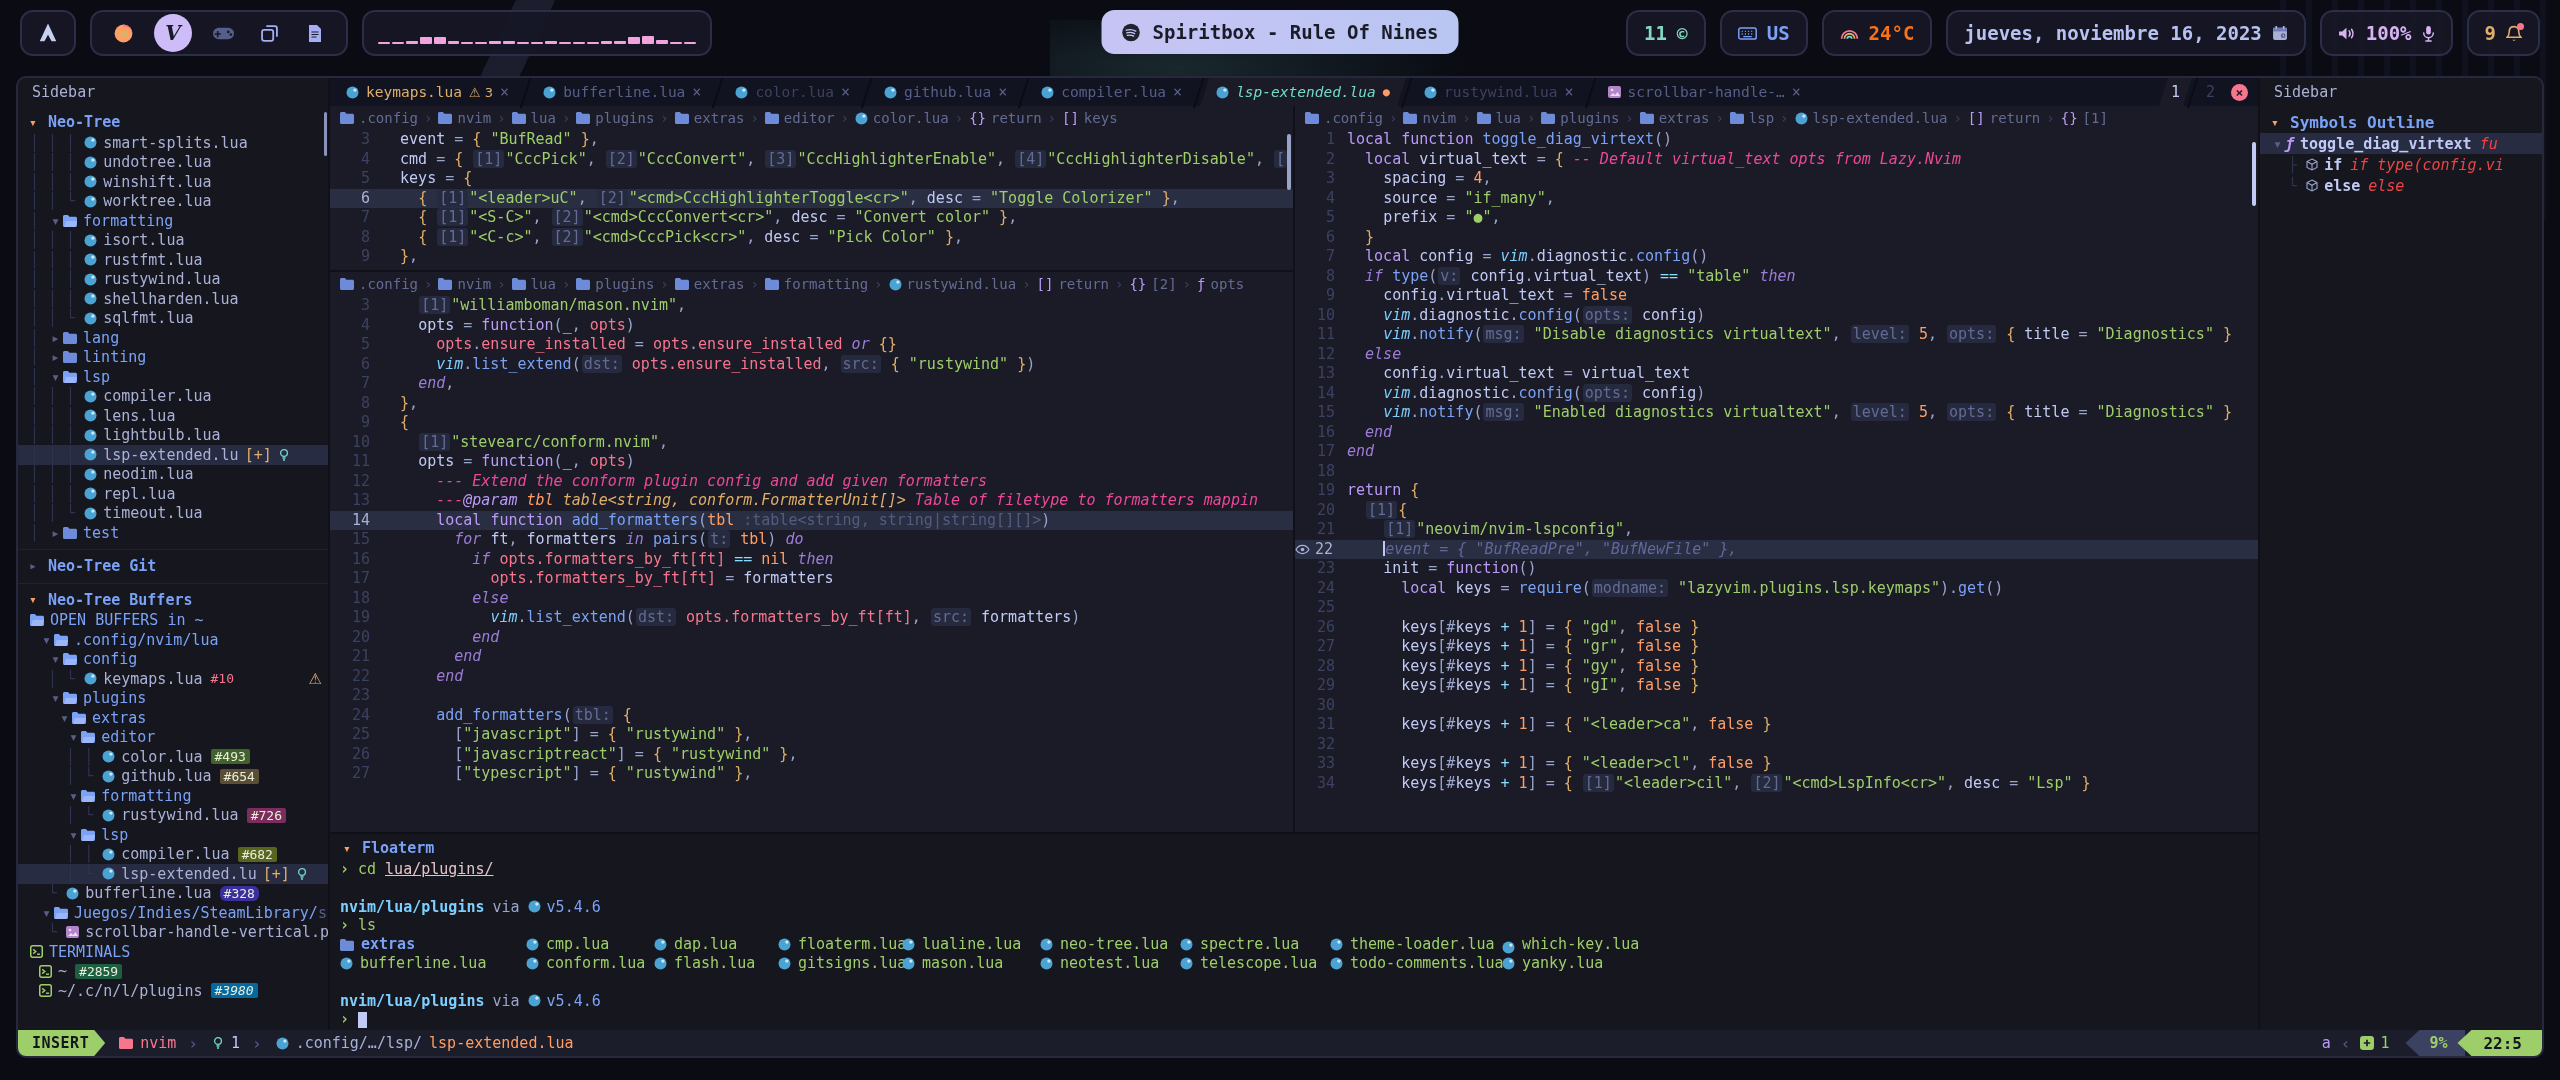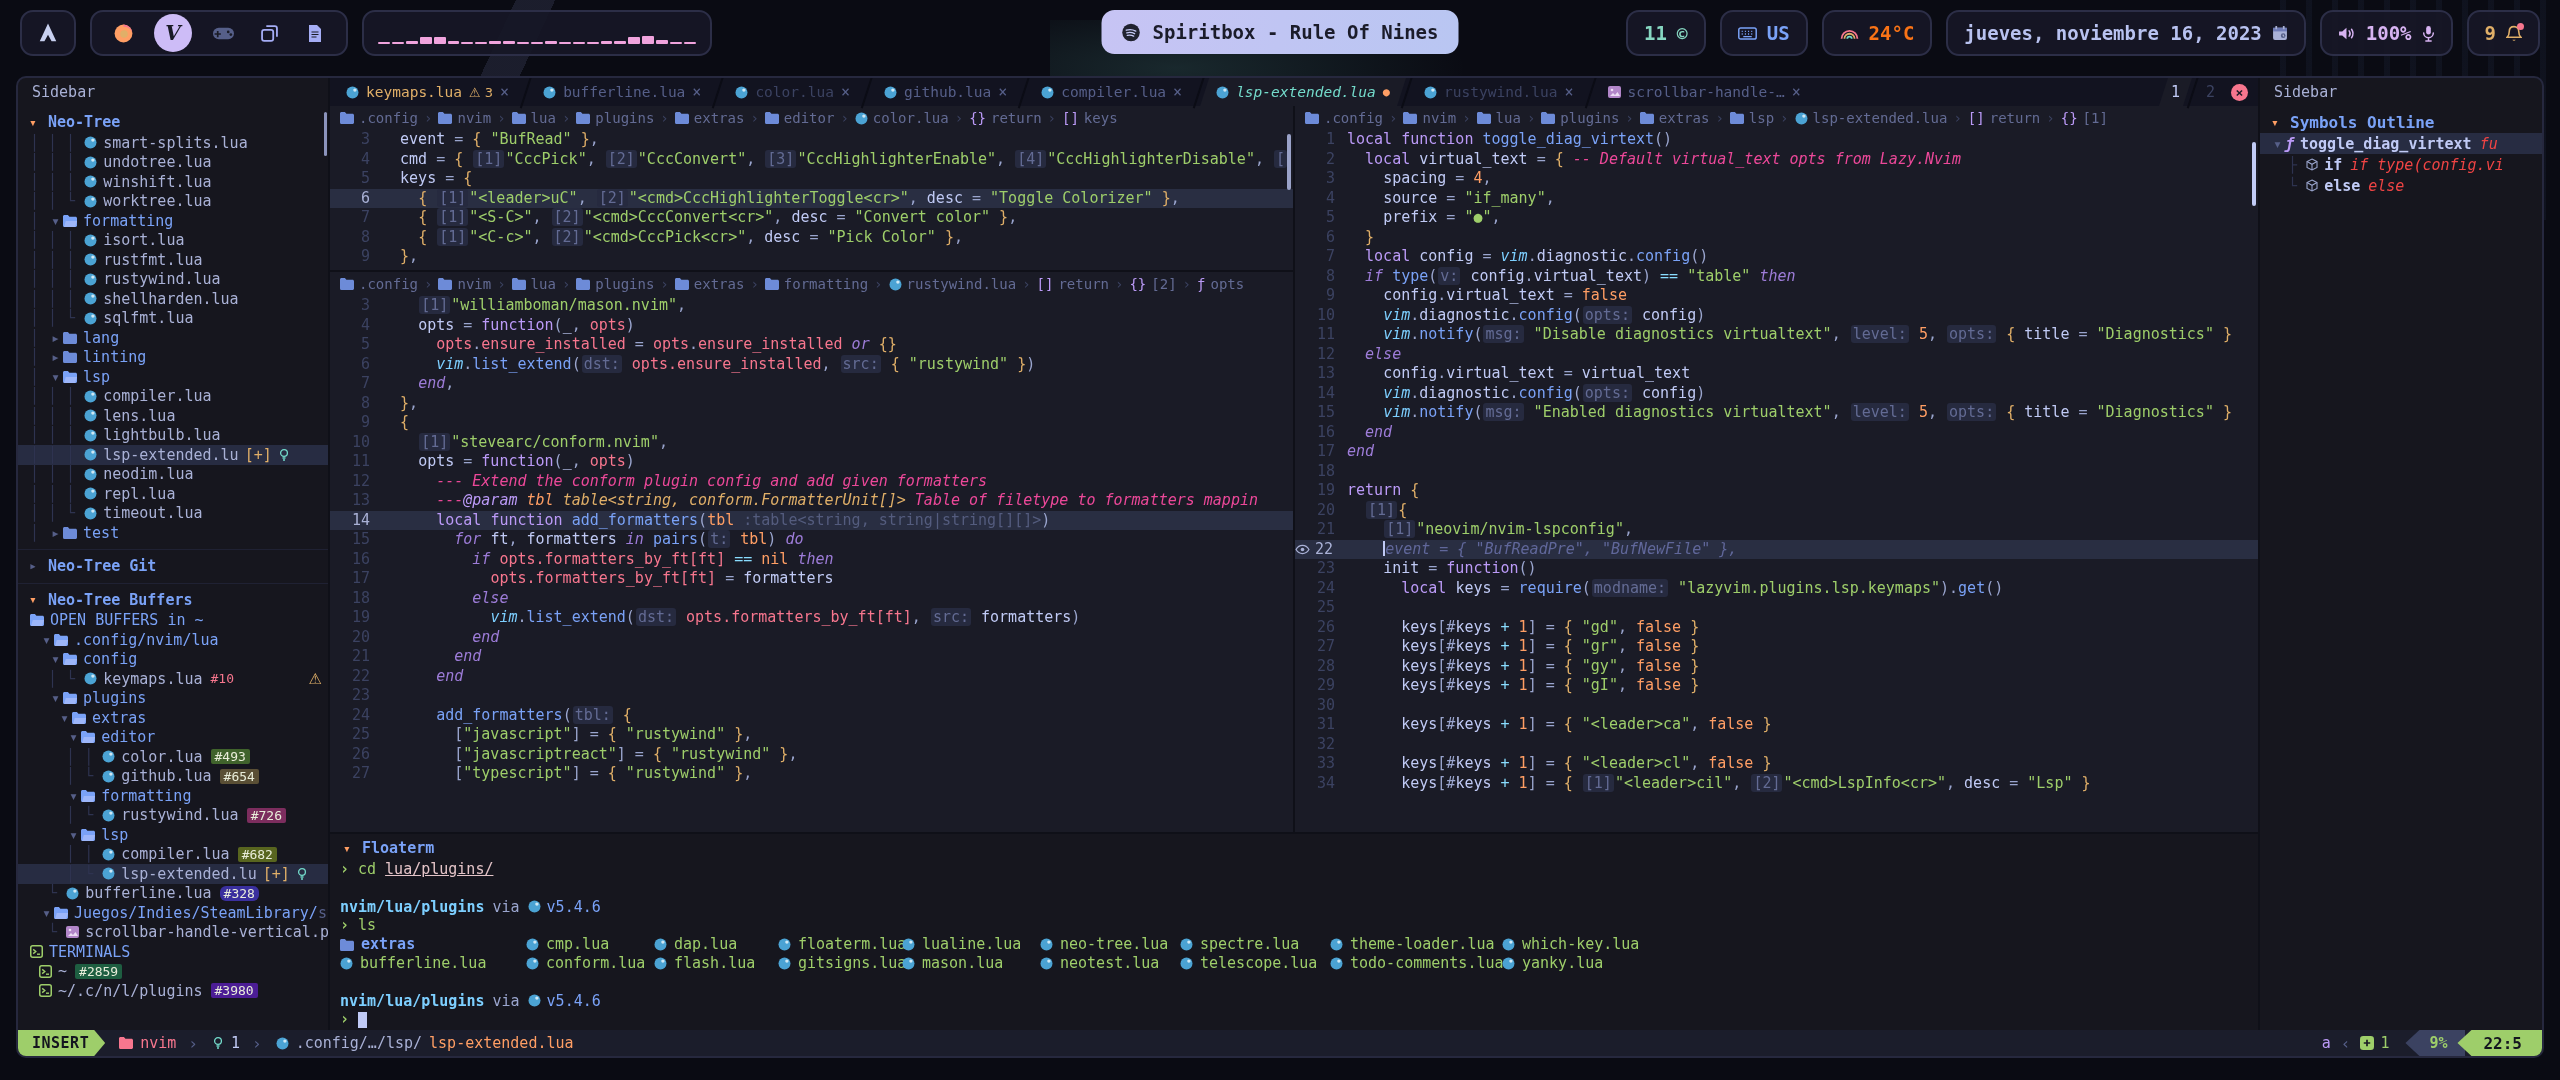--- a/index.html
+++ b/index.html
@@ -46,21 +46,21 @@
   .trow{display:flex;align-items:center;height:19.5px;padding:0 6px 0 12px;white-space:pre;}
   .trow.sel{background:#272c42;}
   .tguide{color:#2e3350;}
   .tchev{color:#565f89;width:15px;display:inline-block;text-align:center;flex:none;}
   .tlabel{color:#a9b1d6;margin-left:6px;}
   .tlabel.dir{color:#7aa2f7;}
   .ttail{color:#565f89;}
   .textra{color:#e0af68;margin-left:6px;}
   .badge{margin-left:8px;font-size:13px;padding:0 4px;border-radius:2px;color:#e9edda;}
   .b-green{background:#40632c;} .b-brown{background:#5a4f35;} .b-magenta{background:#7c2d5e;}
-  .b-olive{background:#58651f;} .b-indigo{background:#3a2f9e;border-radius:6px;} .b-green2{background:#1e5e41;} .b-teal{background:#4c1d95;}
+  .b-olive{background:#58651f;} .b-indigo{background:#3a2f9e;border-radius:6px;} .b-green2{background:#1e5e41;} .b-teal{background:#0369a1;font-style:italic;}
   .b-plain{background:none;color:#f7768e;padding:0;}
   .row-warn{margin-left:auto;color:#e0af68;font-family:"DejaVu Sans",sans-serif;}
   .row-bulb{margin-left:6px;display:flex;}
   .sb-thumb{position:absolute;right:1px;top:34px;width:3px;height:44px;background:#8b93bb;border-radius:2px;}
 
   
   .center{flex:1;display:flex;flex-direction:column;min-width:0;}
   .tabbar{height:28px;background:#121320;display:flex;align-items:stretch;flex:none;}
   .tab{display:flex;align-items:center;gap:7px;padding:0 16px;font-size:14.5px;color:#565f89;position:relative;}
   .tab.active{background:#1a1b26;color:#73daca;font-style:italic;clip-path:polygon(9px 0,100% 0,calc(100% - 9px) 100%,0 100%);} 
@@ -934,21 +934,21 @@
                     <circle cx="8.9" cy="4.1" r="1.7" fill="#cfe8f5"></circle>
                   </svg></span><span class="ft-name">lualine.lua</span></span><span class="ft-cell" style="width: 140px;"><span class="ic"><svg width="13" height="13" viewBox="0 0 13 13">
                     <circle cx="6.5" cy="6.5" r="6" fill="#4ba3d4"></circle>
                     <circle cx="8.9" cy="4.1" r="1.7" fill="#cfe8f5"></circle>
                   </svg></span><span class="ft-name">neo-tree.lua</span></span><span class="ft-cell" style="width: 150px;"><span class="ic"><svg width="13" height="13" viewBox="0 0 13 13">
                     <circle cx="6.5" cy="6.5" r="6" fill="#4ba3d4"></circle>
                     <circle cx="8.9" cy="4.1" r="1.7" fill="#cfe8f5"></circle>
                   </svg></span><span class="ft-name">spectre.lua</span></span><span class="ft-cell" style="width: 172px;"><span class="ic"><svg width="13" height="13" viewBox="0 0 13 13">
                     <circle cx="6.5" cy="6.5" r="6" fill="#4ba3d4"></circle>
                     <circle cx="8.9" cy="4.1" r="1.7" fill="#cfe8f5"></circle>
-                  </svg></span><span class="ft-name">theme-loader.lua</span></span><span class="ft-cell" style="width: 130px;"><span class="ic"><svg width="13" height="13" viewBox="0 0 13 13">
+                  </svg></span><span class="ft-name">theme-loader.lua</span></span><span class="ft-cell" style="width: 130px; align-items: flex-end;"><span class="ic"><svg width="13" height="13" viewBox="0 0 13 13">
                     <circle cx="6.5" cy="6.5" r="6" fill="#4ba3d4"></circle>
                     <circle cx="8.9" cy="4.1" r="1.7" fill="#cfe8f5"></circle>
                   </svg></span><span class="ft-name">which-key.lua</span></span></div>
             <div class="ft-line"><span class="ft-cell" style="width: 186px;"><span class="ic"><svg width="13" height="13" viewBox="0 0 13 13">
                     <circle cx="6.5" cy="6.5" r="6" fill="#4ba3d4"></circle>
                     <circle cx="8.9" cy="4.1" r="1.7" fill="#cfe8f5"></circle>
                   </svg></span><span class="ft-name">bufferline.lua</span></span><span class="ft-cell" style="width: 128px;"><span class="ic"><svg width="13" height="13" viewBox="0 0 13 13">
                     <circle cx="6.5" cy="6.5" r="6" fill="#4ba3d4"></circle>
                     <circle cx="8.9" cy="4.1" r="1.7" fill="#cfe8f5"></circle>
                   </svg></span><span class="ft-name">conform.lua</span></span><span class="ft-cell" style="width: 124px;"><span class="ic"><svg width="13" height="13" viewBox="0 0 13 13">

